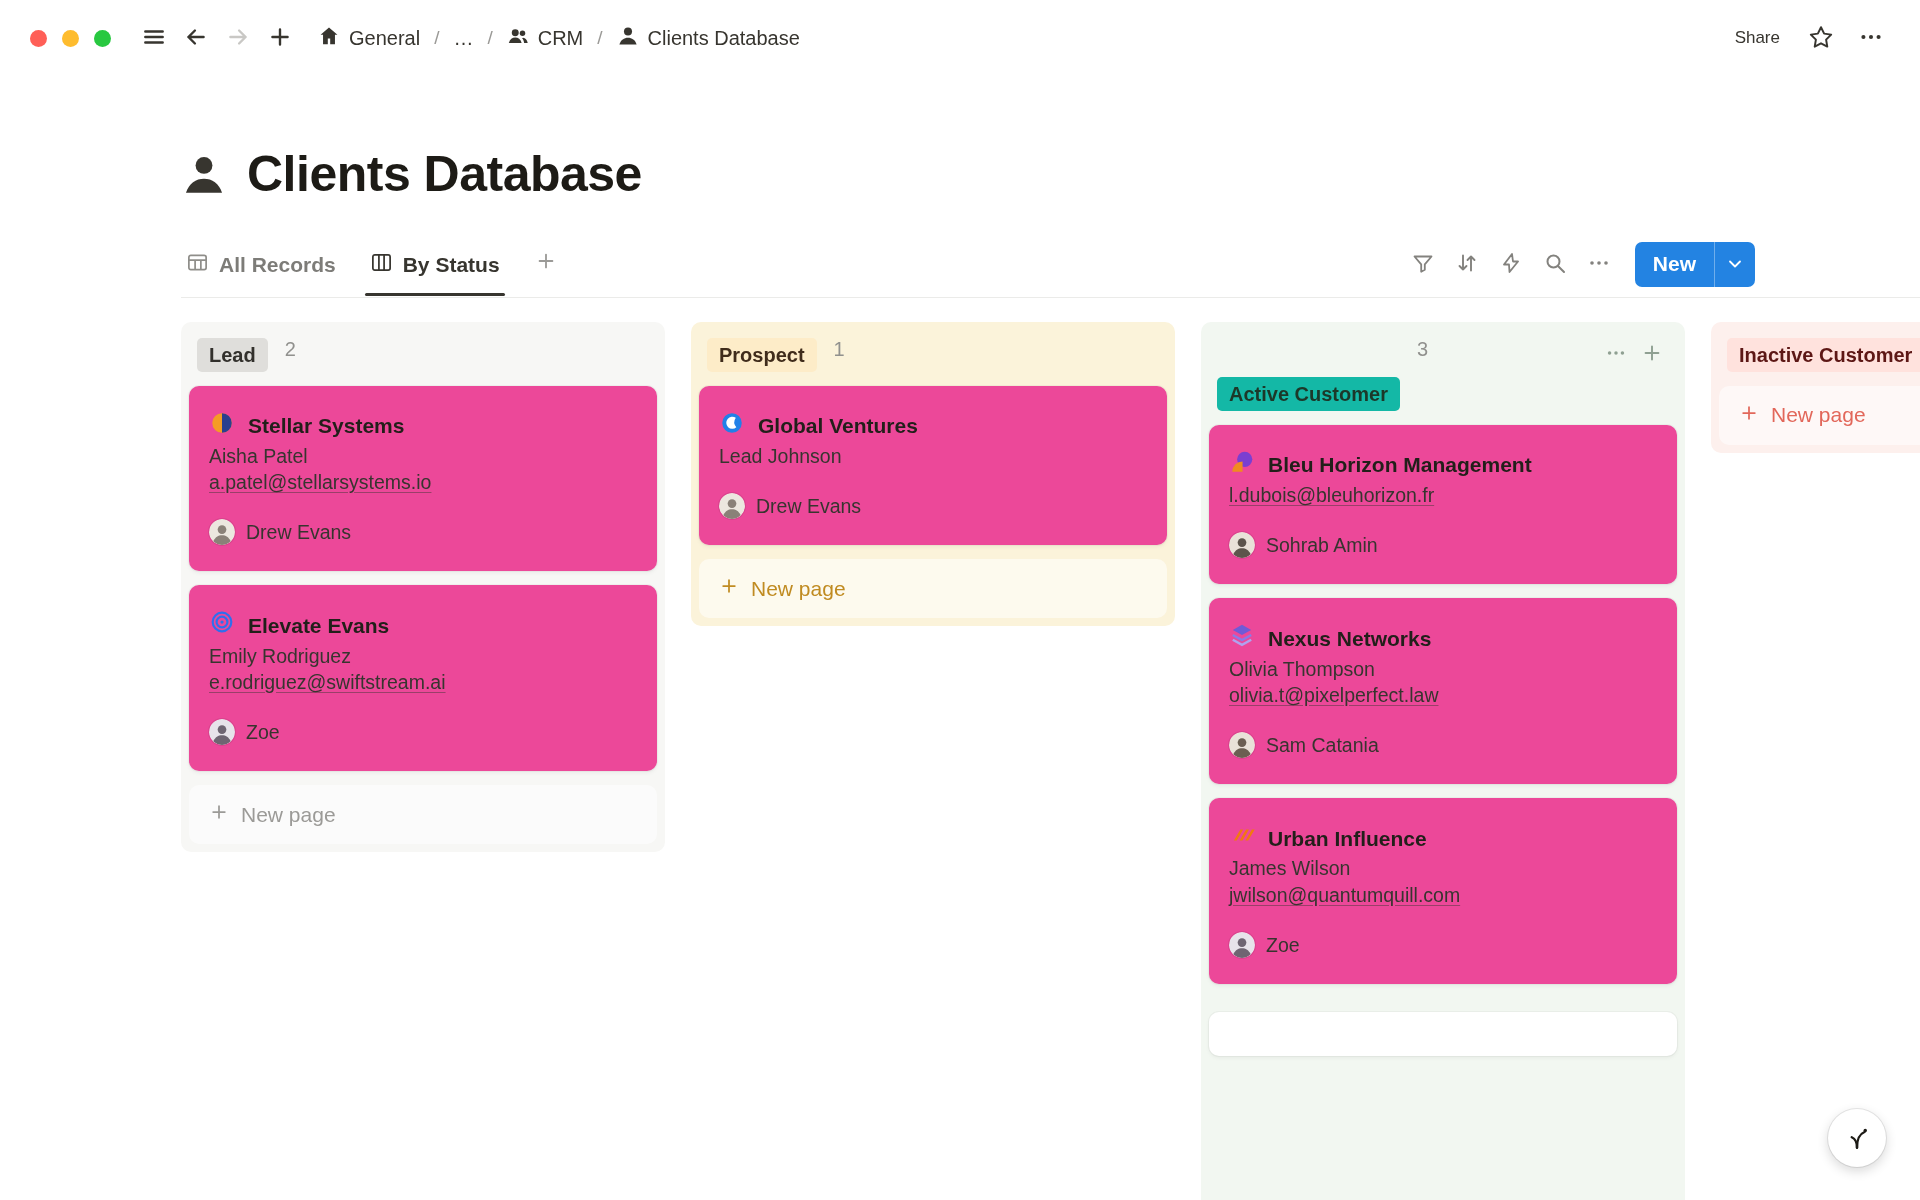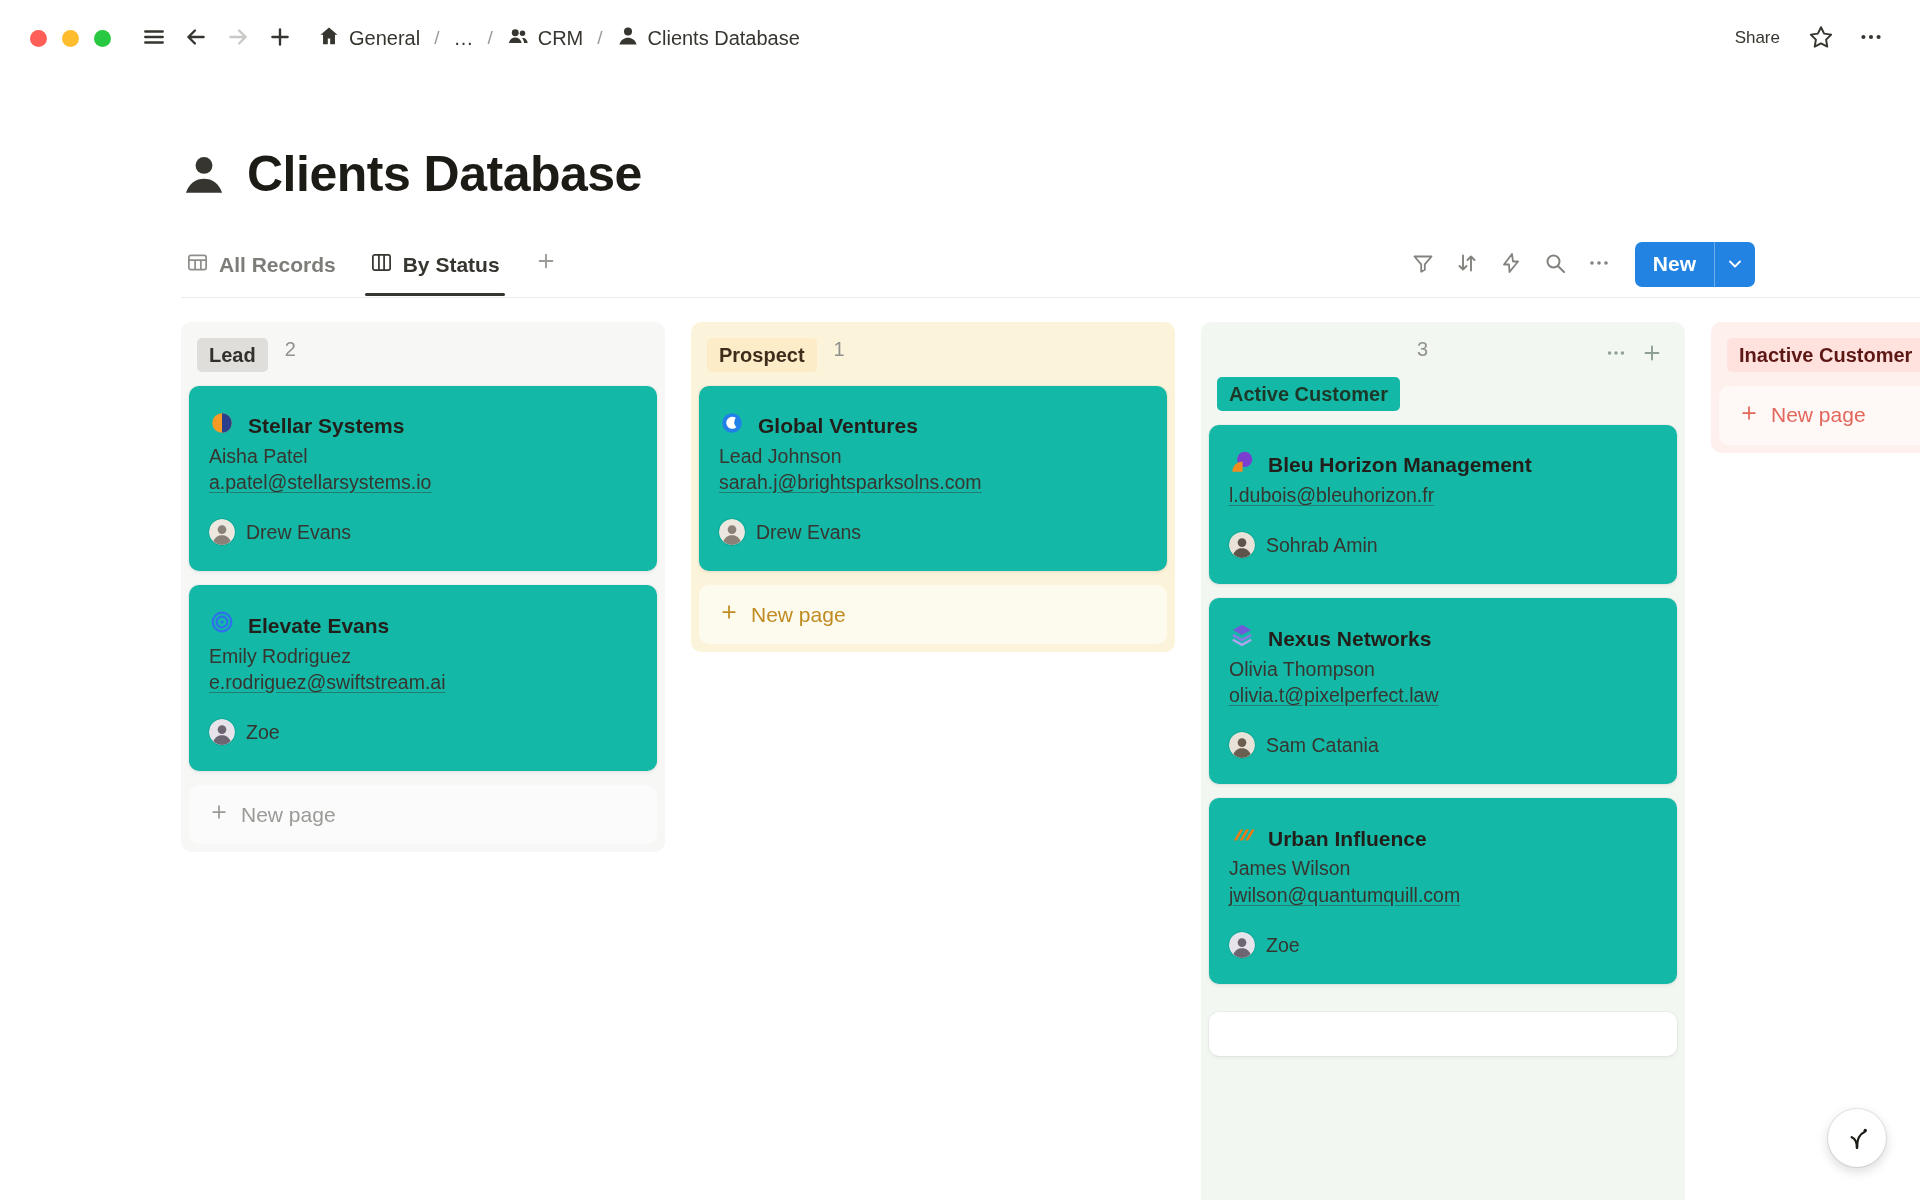--- a/index.html
+++ b/index.html
@@ -55,21 +55,21 @@
   .status-badge{font-size:20px;font-weight:600;padding:4px 12px;border-radius:5px;line-height:1.3;white-space:nowrap;}
   .badge-lead{background:#dfdedb;color:#32302c;}
   .badge-prospect{background:#fdecc8;color:#402c1b;}
   .badge-active{background:#14b8a6;color:#1c3829;margin-top:39px;}
   .badge-inactive{background:#ffe2dd;color:#5d1715;}
   .col-count{margin-left:17px;font-size:20px;color:#91918e;font-weight:500;}
   .col-actions{margin-left:auto;display:flex;align-items:center;gap:2px;}
   .col-actions .ctrl{width:34px;height:34px;color:#8fa092;}
   .col-actions .ctrl svg{width:22px;height:22px;}
   .cards{display:flex;flex-direction:column;gap:14px;}
-  .card{background:#14b8a6;border-radius:10px;padding:24px 20px 26px;box-shadow:0 0 0 1px rgba(15,15,15,.035),0 2px 4px rgba(15,15,15,.05);cursor:pointer;}
+  .card{background:#ec4899;border-radius:10px;padding:24px 20px 26px;box-shadow:0 0 0 1px rgba(15,15,15,.035),0 2px 4px rgba(15,15,15,.05);cursor:pointer;}
   .card-title{display:flex;align-items:center;gap:13px;font-size:21px;font-weight:700;color:#221f1a;line-height:1.35;}
   .card-title svg{width:26px;height:26px;flex:none;}
   .card-field{font-size:19.5px;color:#37352f;line-height:1.35;}
   .card-email a{color:#37352f;text-decoration:underline;text-decoration-color:rgba(55,53,47,.45);text-underline-offset:3px;}
   .card-owner{margin-top:24px;display:flex;align-items:center;gap:11px;font-size:19.5px;color:#37352f;}
   .avatar{width:26px;height:26px;border-radius:50%;overflow:hidden;flex:none;box-shadow:0 0 0 1px rgba(15,15,15,.08);}
   .avatar svg{width:100%;height:100%;display:block;}
   .newpage{margin-top:14px;display:flex;align-items:center;gap:12px;padding:17px 20px;border-radius:10px;font-size:21px;cursor:pointer;background:rgba(255,255,255,.55);border:none;width:100%;font-family:inherit;}
   .newpage svg{width:20px;height:20px;flex:none;}
   .np-lead{color:#9b9a97;}
@@ -350,21 +350,20 @@
           <div class="card-title">
             <span>
               <svg viewBox="0 0 24 24" width="26" height="26">
                   <circle cx="12" cy="12" r="9" fill="#2180e8"></circle>
                   <path d="M15.5 7.2A5.6 5.6 0 1 0 16 16a7.2 7.2 0 0 1-.5-8.8z" fill="#ffffff"></path>
                 </svg>
             </span>
             <span>Global Ventures</span>
           </div>
           <div class="card-field">Lead Johnson</div>
-          <div class="card-field card-email"><a>sarah.j@brightsparksolns.com</a></div>
           <div class="card-owner">
             <span class="avatar">
               <svg viewBox="0 0 24 24">
                   <circle cx="12" cy="12" r="12" fill="#ece7df"></circle>
                   <circle cx="12" cy="9.8" r="4" fill="#8a8178"></circle>
                   <path d="M4 20.6c1.6-3.8 4.6-5.6 8-5.6s6.4 1.8 8 5.6A11.95 11.95 0 0 1 12 24a11.95 11.95 0 0 1-8-3.4z" fill="#8a8178"></path>
                 </svg>
             </span>
             <span>Drew Evans</span>
           </div>

